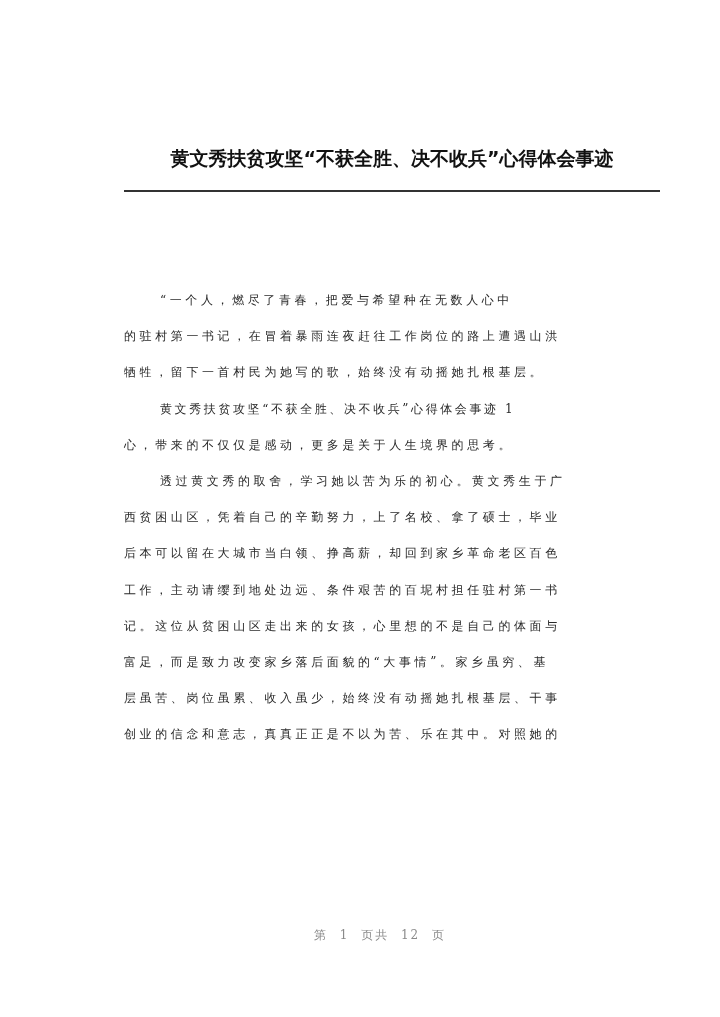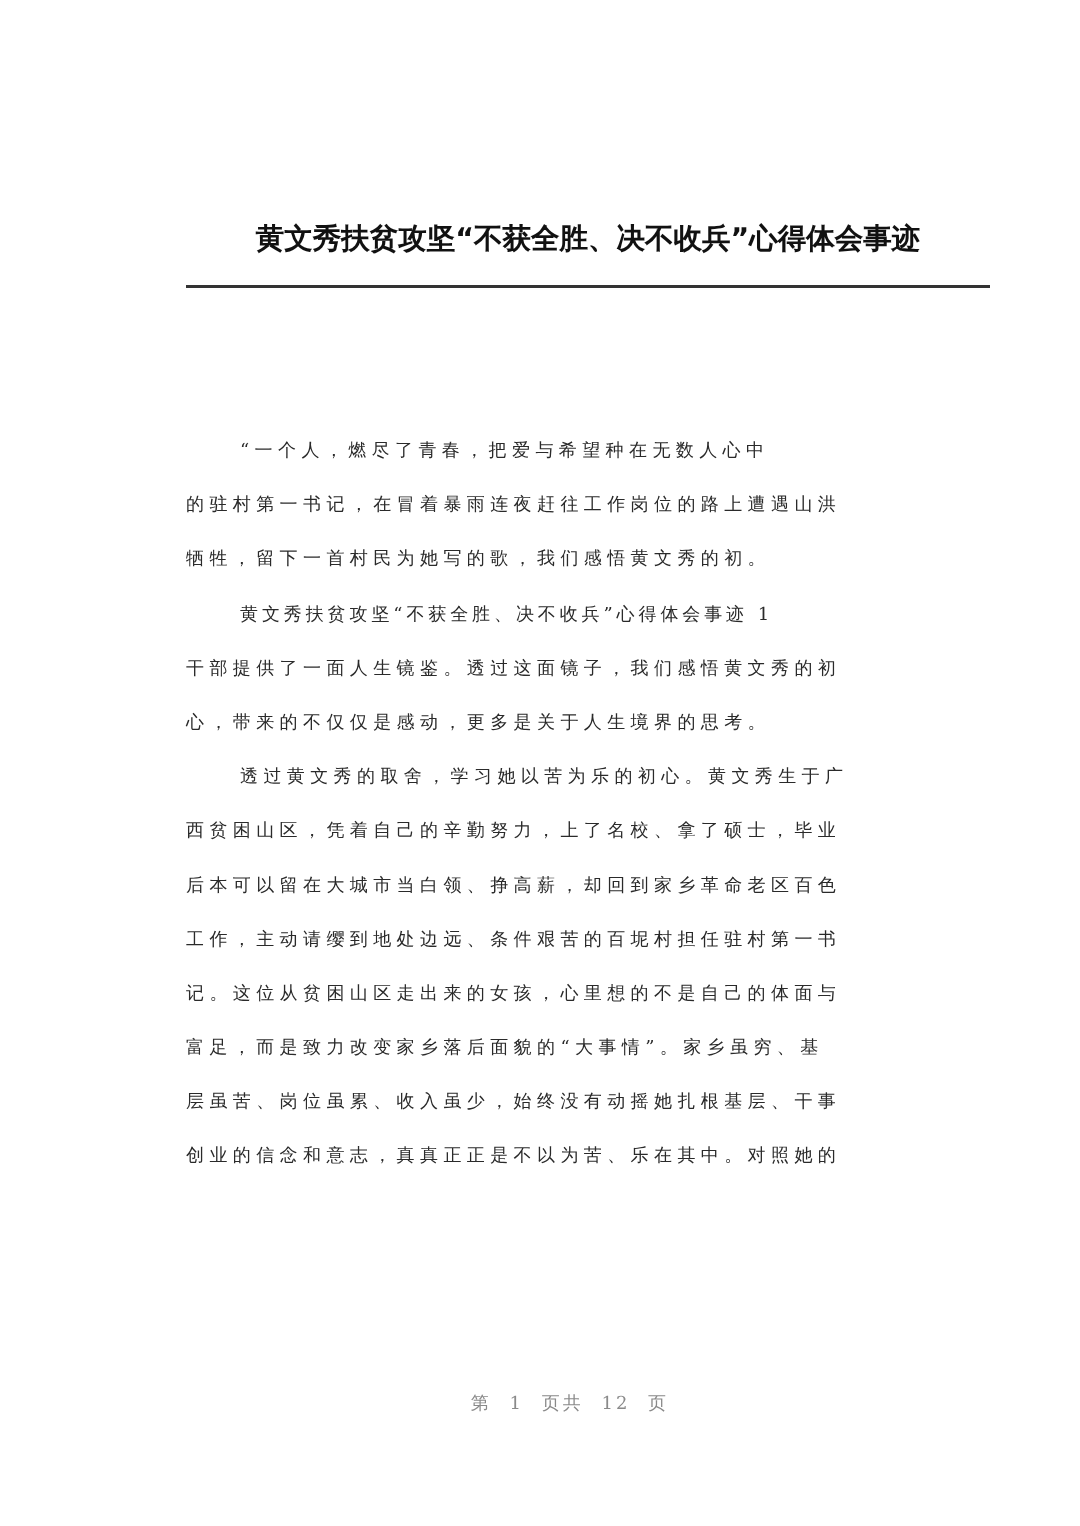--- a/index.html
+++ b/index.html
@@ -79,23 +79,22 @@
 <body>
 
 <div class="page">
 
   <div class="doc-title">黄文秀扶贫攻坚“不获全胜、决不收兵”心得体会事迹</div>
   <div class="title-rule"></div>
 
   <div class="body">
     <div class="line indent">“一个人，燃尽了青春，把爱与希望种在无数人心中</div>
     <div class="line">的驻村第一书记，在冒着暴雨连夜赶往工作岗位的路上遭遇山洪</div>
-    <div class="line">牺牲，留下一首村民为她写的歌，我们感悟黄文秀的初。</div>
+    <div class="line">牺牲，留下一首村民为她写的歌，始终没有动摇她扎根基层。</div>
     <div class="line indent" style="letter-spacing:2.6px">黄文秀扶贫攻坚“不获全胜、决不收兵”心得体会事迹 1</div>
-    <div class="line">干部提供了一面人生镜鉴。透过这面镜子，我们感悟黄文秀的初</div>
     <div class="line">心，带来的不仅仅是感动，更多是关于人生境界的思考。</div>
     <div class="line indent">透过黄文秀的取舍，学习她以苦为乐的初心。黄文秀生于广</div>
     <div class="line">西贫困山区，凭着自己的辛勤努力，上了名校、拿了硕士，毕业</div>
     <div class="line">后本可以留在大城市当白领、挣高薪，却回到家乡革命老区百色</div>
     <div class="line">工作，主动请缨到地处边远、条件艰苦的百坭村担任驻村第一书</div>
     <div class="line">记。这位从贫困山区走出来的女孩，心里想的不是自己的体面与</div>
     <div class="line">富足，而是致力改变家乡落后面貌的“大事情”。家乡虽穷、基</div>
     <div class="line">层虽苦、岗位虽累、收入虽少，始终没有动摇她扎根基层、干事</div>
     <div class="line">创业的信念和意志，真真正正是不以为苦、乐在其中。对照她的</div>
   </div>

